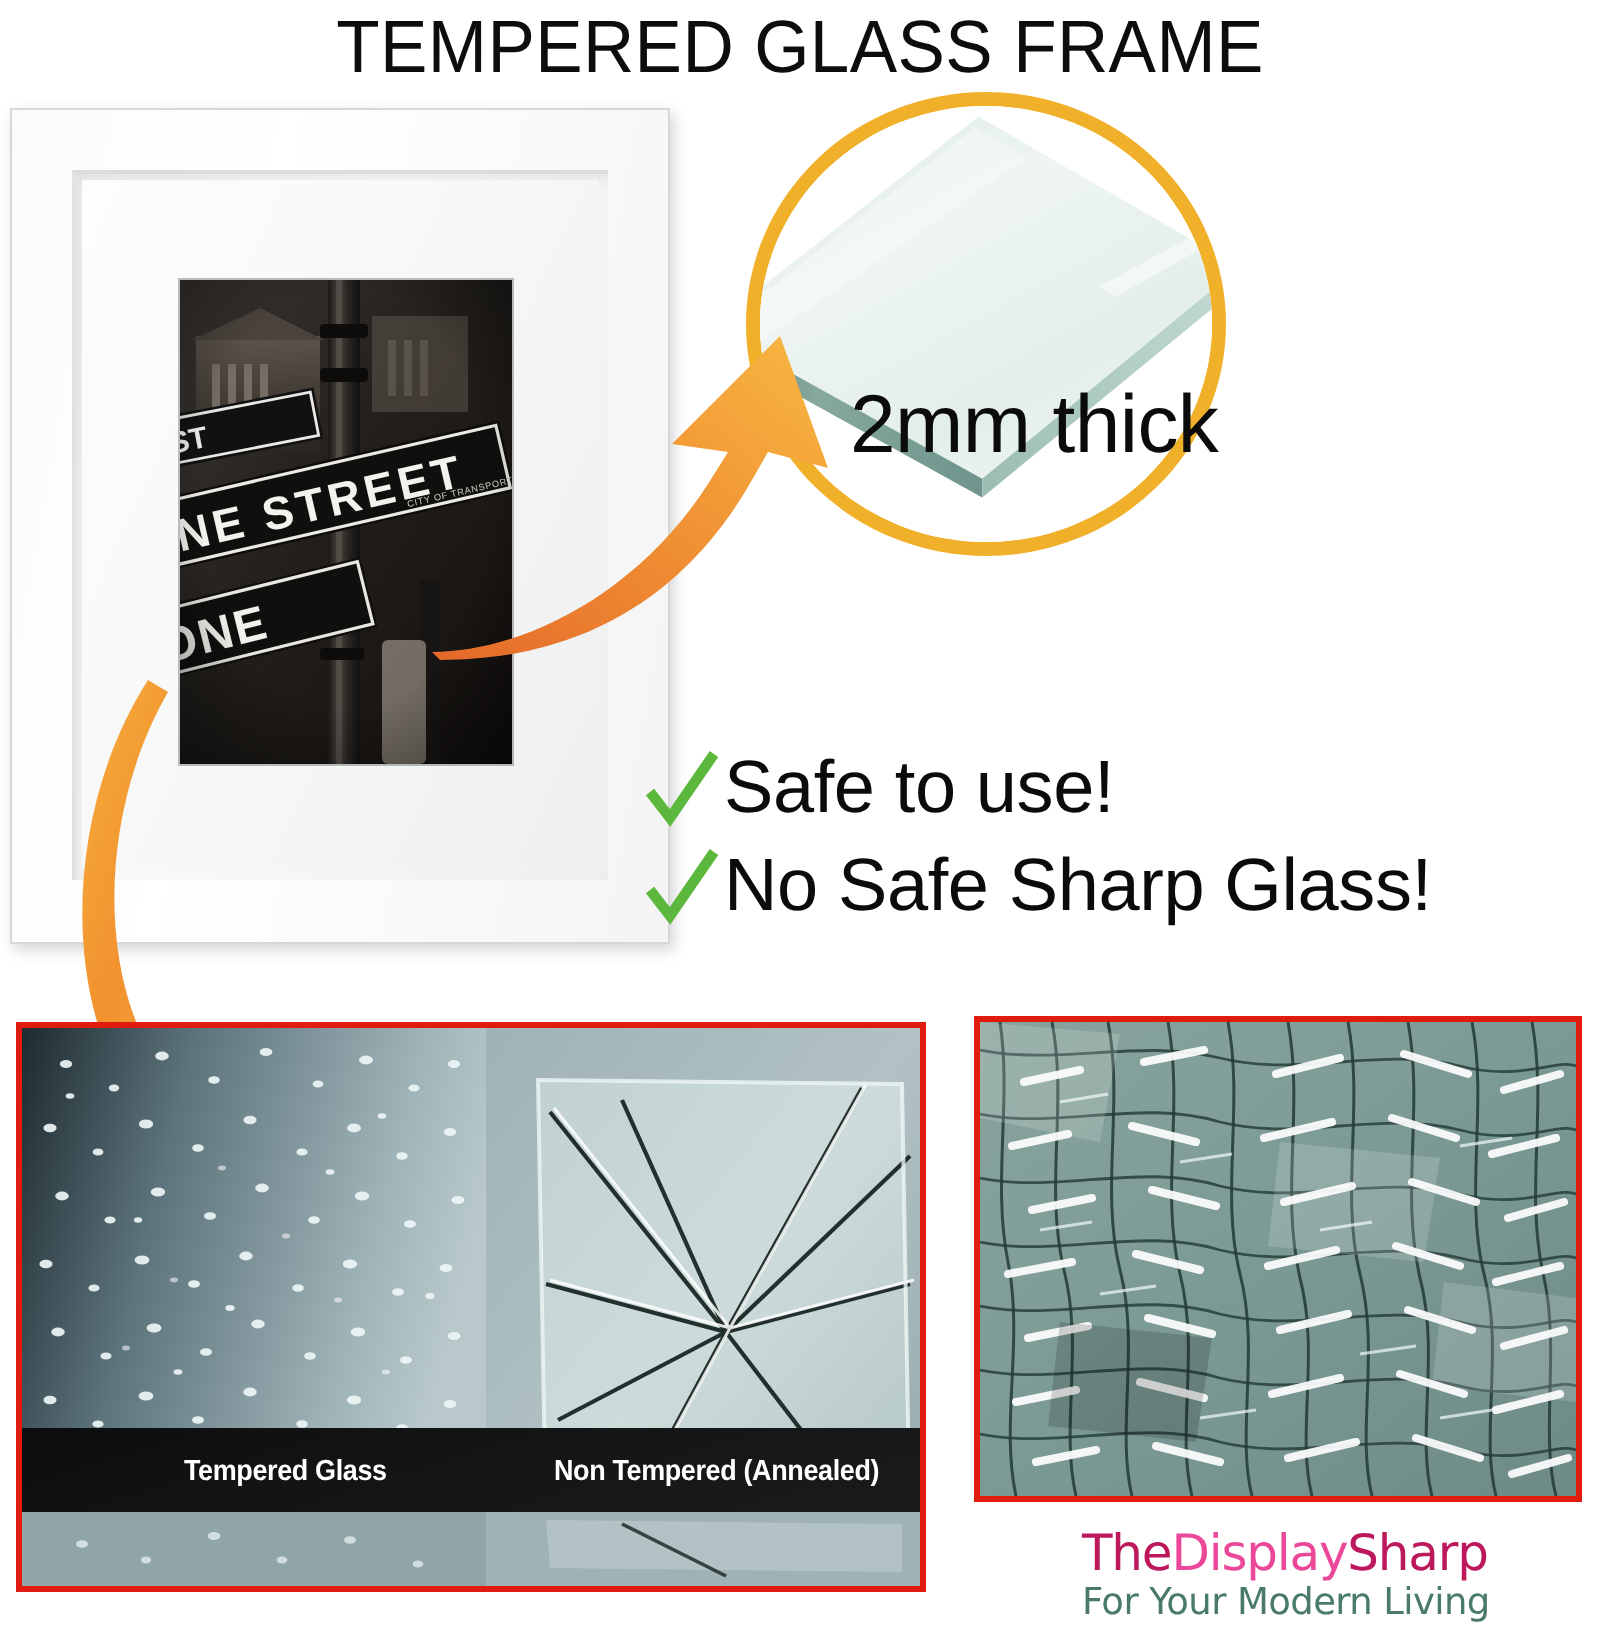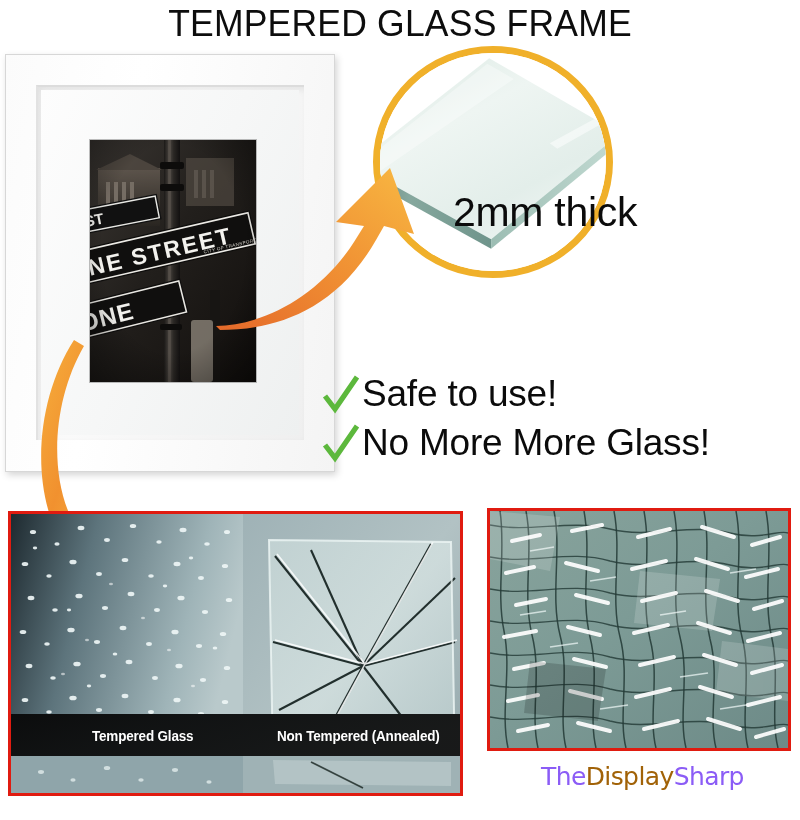--- a/index.html
+++ b/index.html
@@ -57,21 +57,20 @@
     border: 7px solid #f0b02a;
     overflow: hidden;
     background: #ffffff;
   }
   #circle .pane-svg { position: absolute; inset: -8px; width: calc(100% + 16px); height: calc(100% + 16px); }
   #thicklabel {
     position: absolute; left: 425px; top: 188px;
     font-size: 41px; line-height: 48px; font-weight: 400;
     color: #0b0b0b; white-space: nowrap;
     letter-spacing: -0.3px;
-    margin-left: 28px;
   }
 
   
   .arrow-svg { position: absolute; overflow: visible; }
   #arrow-up { left: 214px; top: 130px; width: 215px; height: 200px; }
   #arrow-down { left: 28px; top: 338px; width: 160px; height: 242px; }
 
   
   #checklist { position: absolute; left: 322px; top: 372px; width: 466px; }
   .check-row { position: relative; height: 49px; }
@@ -107,22 +106,22 @@
   #label-tempered { left: 92px; top: 727px; }
   #label-annealed { left: 277px; top: 727px; }
 
   
   #logo { position: absolute; left: 541px; top: 763px; width: 252px; }
   #logo-top {
     font-size: 25px; line-height: 27px; letter-spacing: -0.6px;
     white-space: nowrap;
     font-family: "DejaVu Sans", sans-serif;
   }
-  #logo-top .lt-light { color: #8b5cf6; }
-  #logo-top .lt-dark  { color: #a16207; }
+  #logo-top .lt-light { color: #be185d; }
+  #logo-top .lt-dark  { color: #ec4899; }
   #logo-tag {
     font-size: 18.5px; line-height: 22px; letter-spacing: -0.3px;
     color: #4a7a6a; white-space: nowrap; margin-top: 1px;
     font-family: "DejaVu Sans", sans-serif;
   }
 </style>
 </head>
 <body>
 
 <div id="stage">
@@ -276,21 +275,21 @@
     <div class="check-row">
       <svg class="check-mark" viewBox="0 0 38 44" aria-hidden="true">
         <path d="M3,22 L13,35 L35,3" fill="none" stroke="#5cb83c" stroke-width="5.2" stroke-linecap="butt"></path>
       </svg>
       <div class="check-text">Safe to use!</div>
     </div>
     <div class="check-row">
       <svg class="check-mark" viewBox="0 0 38 44" aria-hidden="true">
         <path d="M3,22 L13,35 L35,3" fill="none" stroke="#5cb83c" stroke-width="5.2" stroke-linecap="butt"></path>
       </svg>
-      <div class="check-text">No More More Glass!</div>
+      <div class="check-text">No Safe Sharp Glass!</div>
     </div>
   </div>
 
   <div id="panel-compare" class="photo-panel">
     <svg viewBox="0 0 449 279" preserveAspectRatio="none" aria-hidden="true">
       <defs>
         <linearGradient id="cmpBgL" x1="0" y1="0" x2="1" y2="0.3">
           <stop offset="0" stop-color="#1e2a30"></stop>
           <stop offset="0.35" stop-color="#5d747c"></stop>
           <stop offset="0.8" stop-color="#9fb4b8"></stop>
@@ -520,15 +519,16 @@
         <polygon points="0,0 70,6 60,60 0,48" fill="#ffffff"></polygon>
         <polygon points="150,60 230,68 222,120 144,112" fill="#ffffff"></polygon>
         <polygon points="40,150 116,158 108,210 34,202" fill="#000000"></polygon>
         <polygon points="232,130 298,138 298,190 226,182" fill="#ffffff"></polygon>
       </g>
     </svg>
   </div>
 
   <div id="logo">
     <div id="logo-top"><span class="lt-light">The</span><span class="lt-dark">Display</span><span class="lt-light">Sharp</span></div>
+    <div id="logo-tag">For Your Modern Living</div>
   </div>
 
 </div>
 
 </body></html>

